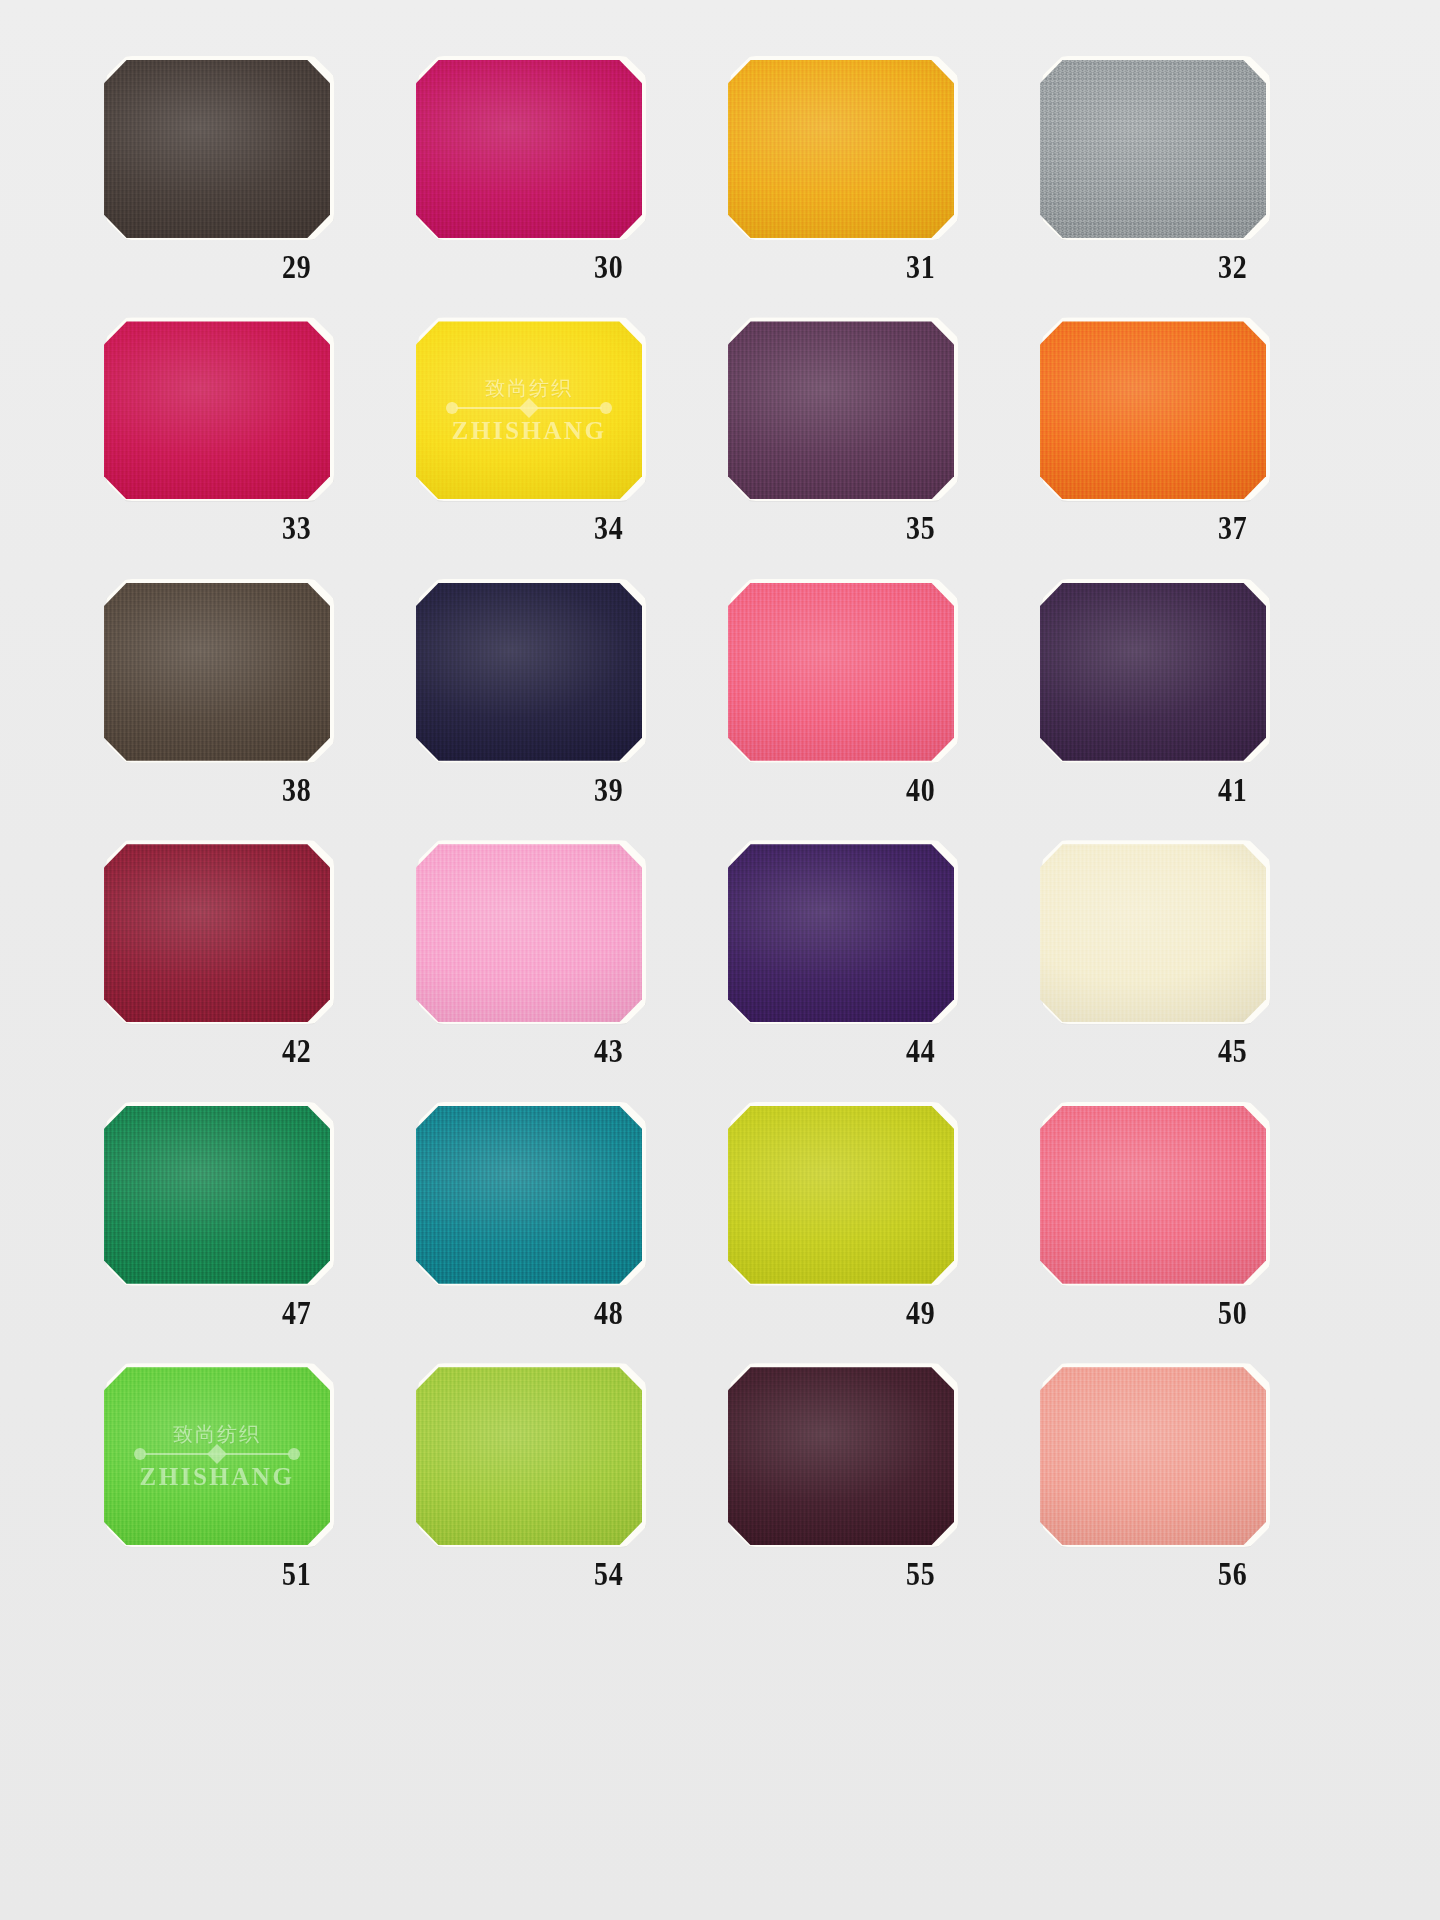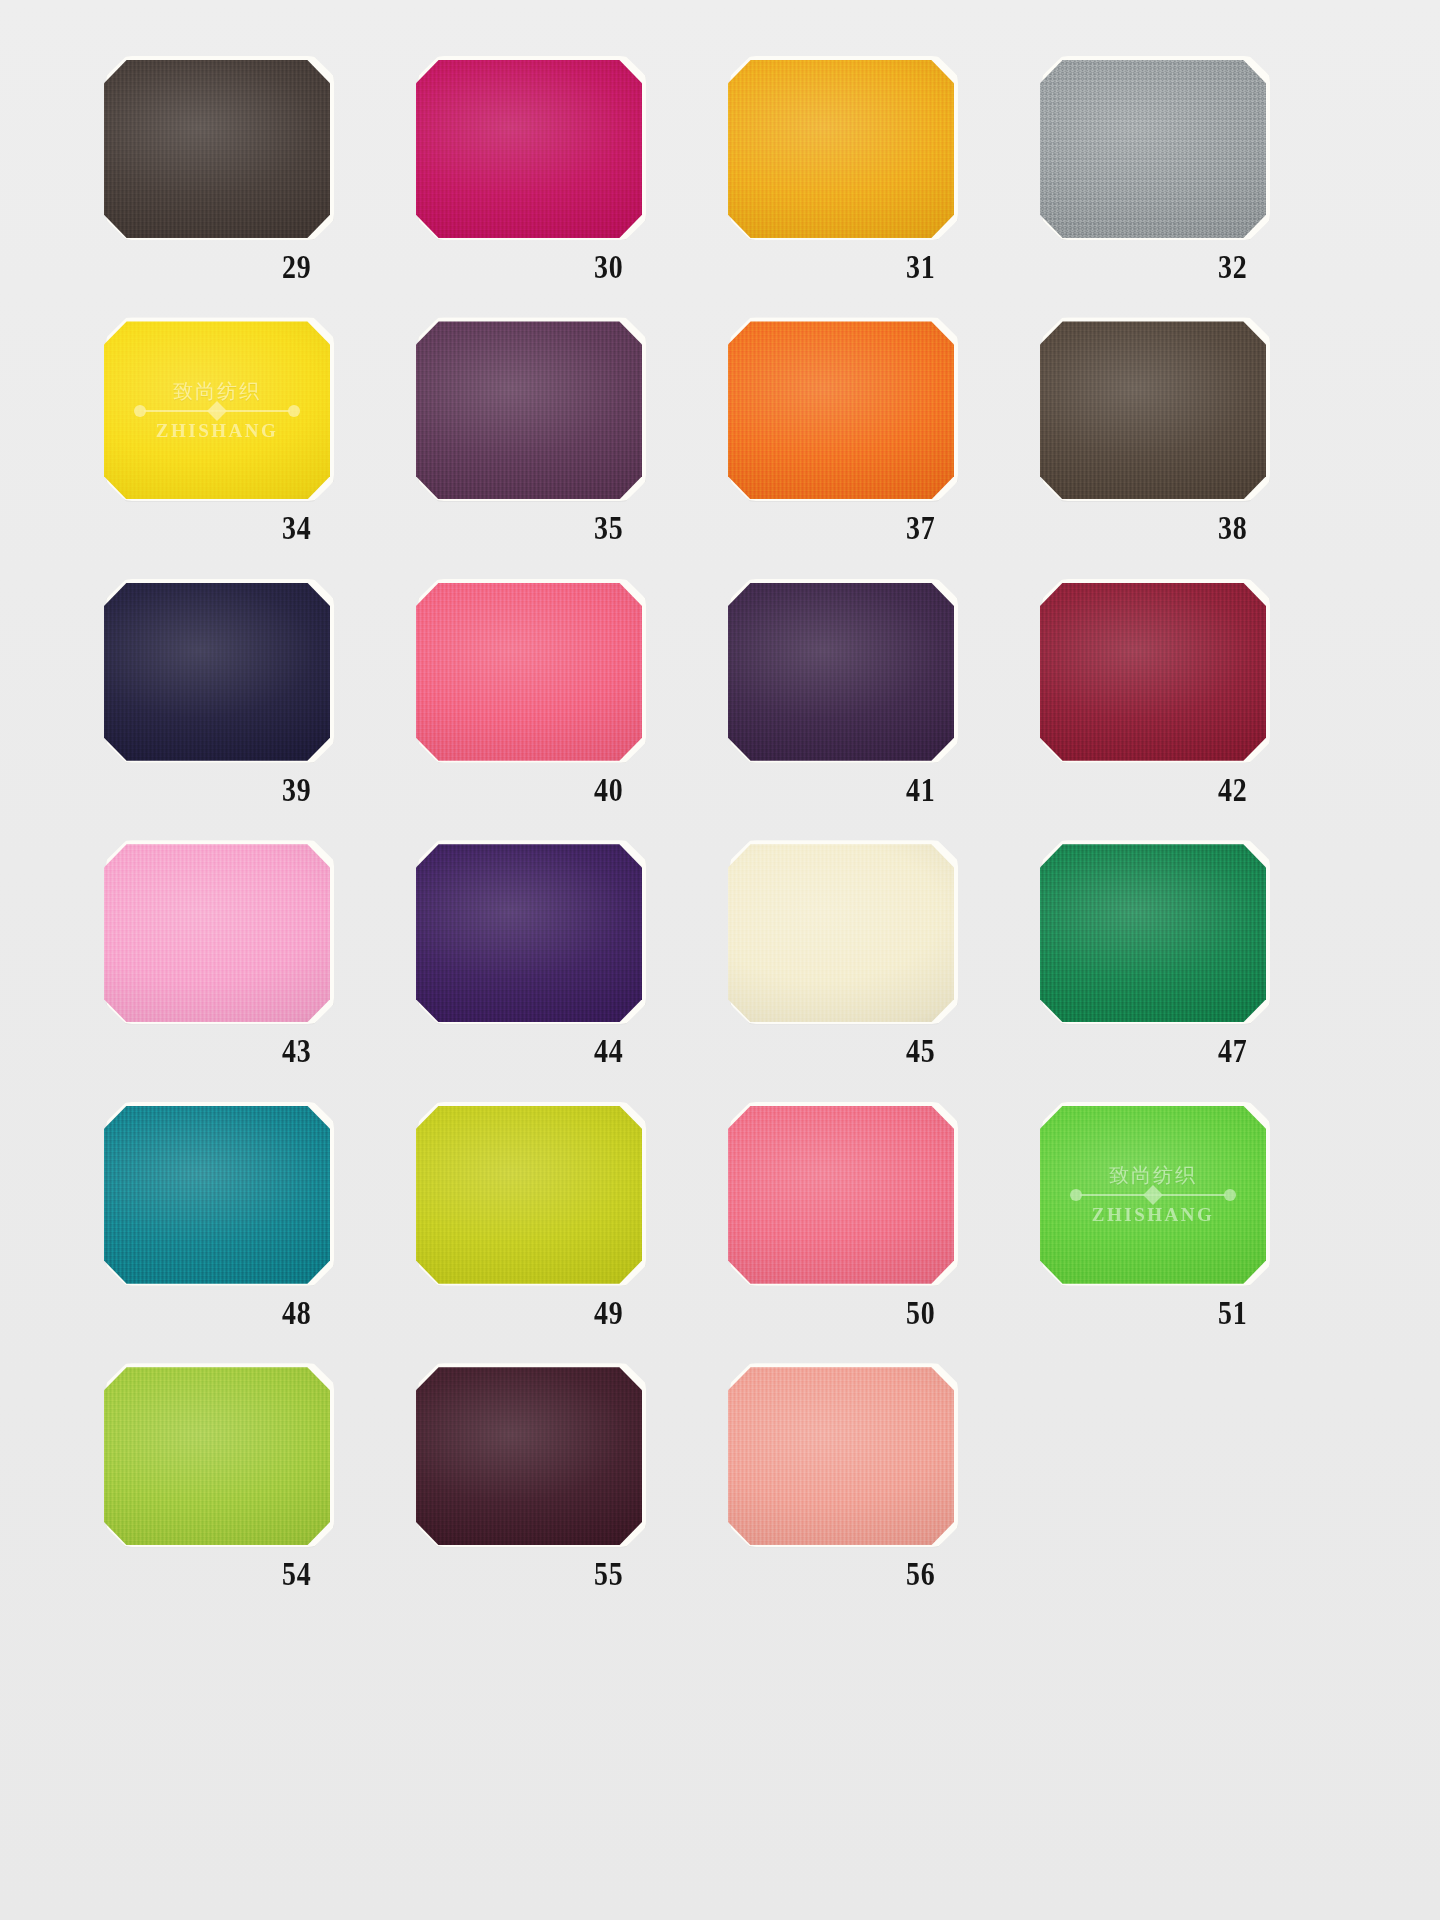--- a/index.html
+++ b/index.html
@@ -179,21 +179,21 @@
     position: absolute;
     left: 50%;
     top: 1px;
     width: 14px; height: 14px;
     margin-left: -7px;
     background: rgba(255,255,255,0.85);
     transform: rotate(45deg);
   }
   .wm-en {
     font-family: "Liberation Serif", serif;
-    font-size: 19px;
+    font-size: 25px;
     font-weight: 700;
     letter-spacing: 2.5px;
     color: rgba(255,255,255,0.92);
     line-height: 1;
   }
 
   .label {
     position: absolute;
     left: 178px;
     top: 188px;
@@ -254,20 +254,31 @@
             <div class="weave"></div>
             <div class="sheen"></div>
           </div>
           <div class="label">32</div>
         </div>
       </div>
       <div class="cell">
         <div class="swatch-wrap">
           <div class="paper"></div>
           <div class="fabric">
+            <div class="base" style="background: rgb(201, 19, 79);"></div>
+            <div class="weave"></div>
+            <div class="sheen"></div>
+          </div>
+          <div class="label">33</div>
+        </div>
+      </div>
+      <div class="cell">
+        <div class="swatch-wrap">
+          <div class="paper"></div>
+          <div class="fabric">
             <div class="base" style="background: rgb(248, 220, 22);"></div>
             <div class="weave"></div>
             <div class="sheen"></div>
           </div>
           <div class="watermark">
             <div class="wm-cn">致尚纺织</div>
             <div class="wm-rule">
               <div class="bar"></div>
               <div class="dot l"></div>
               <div class="dot r"></div>

